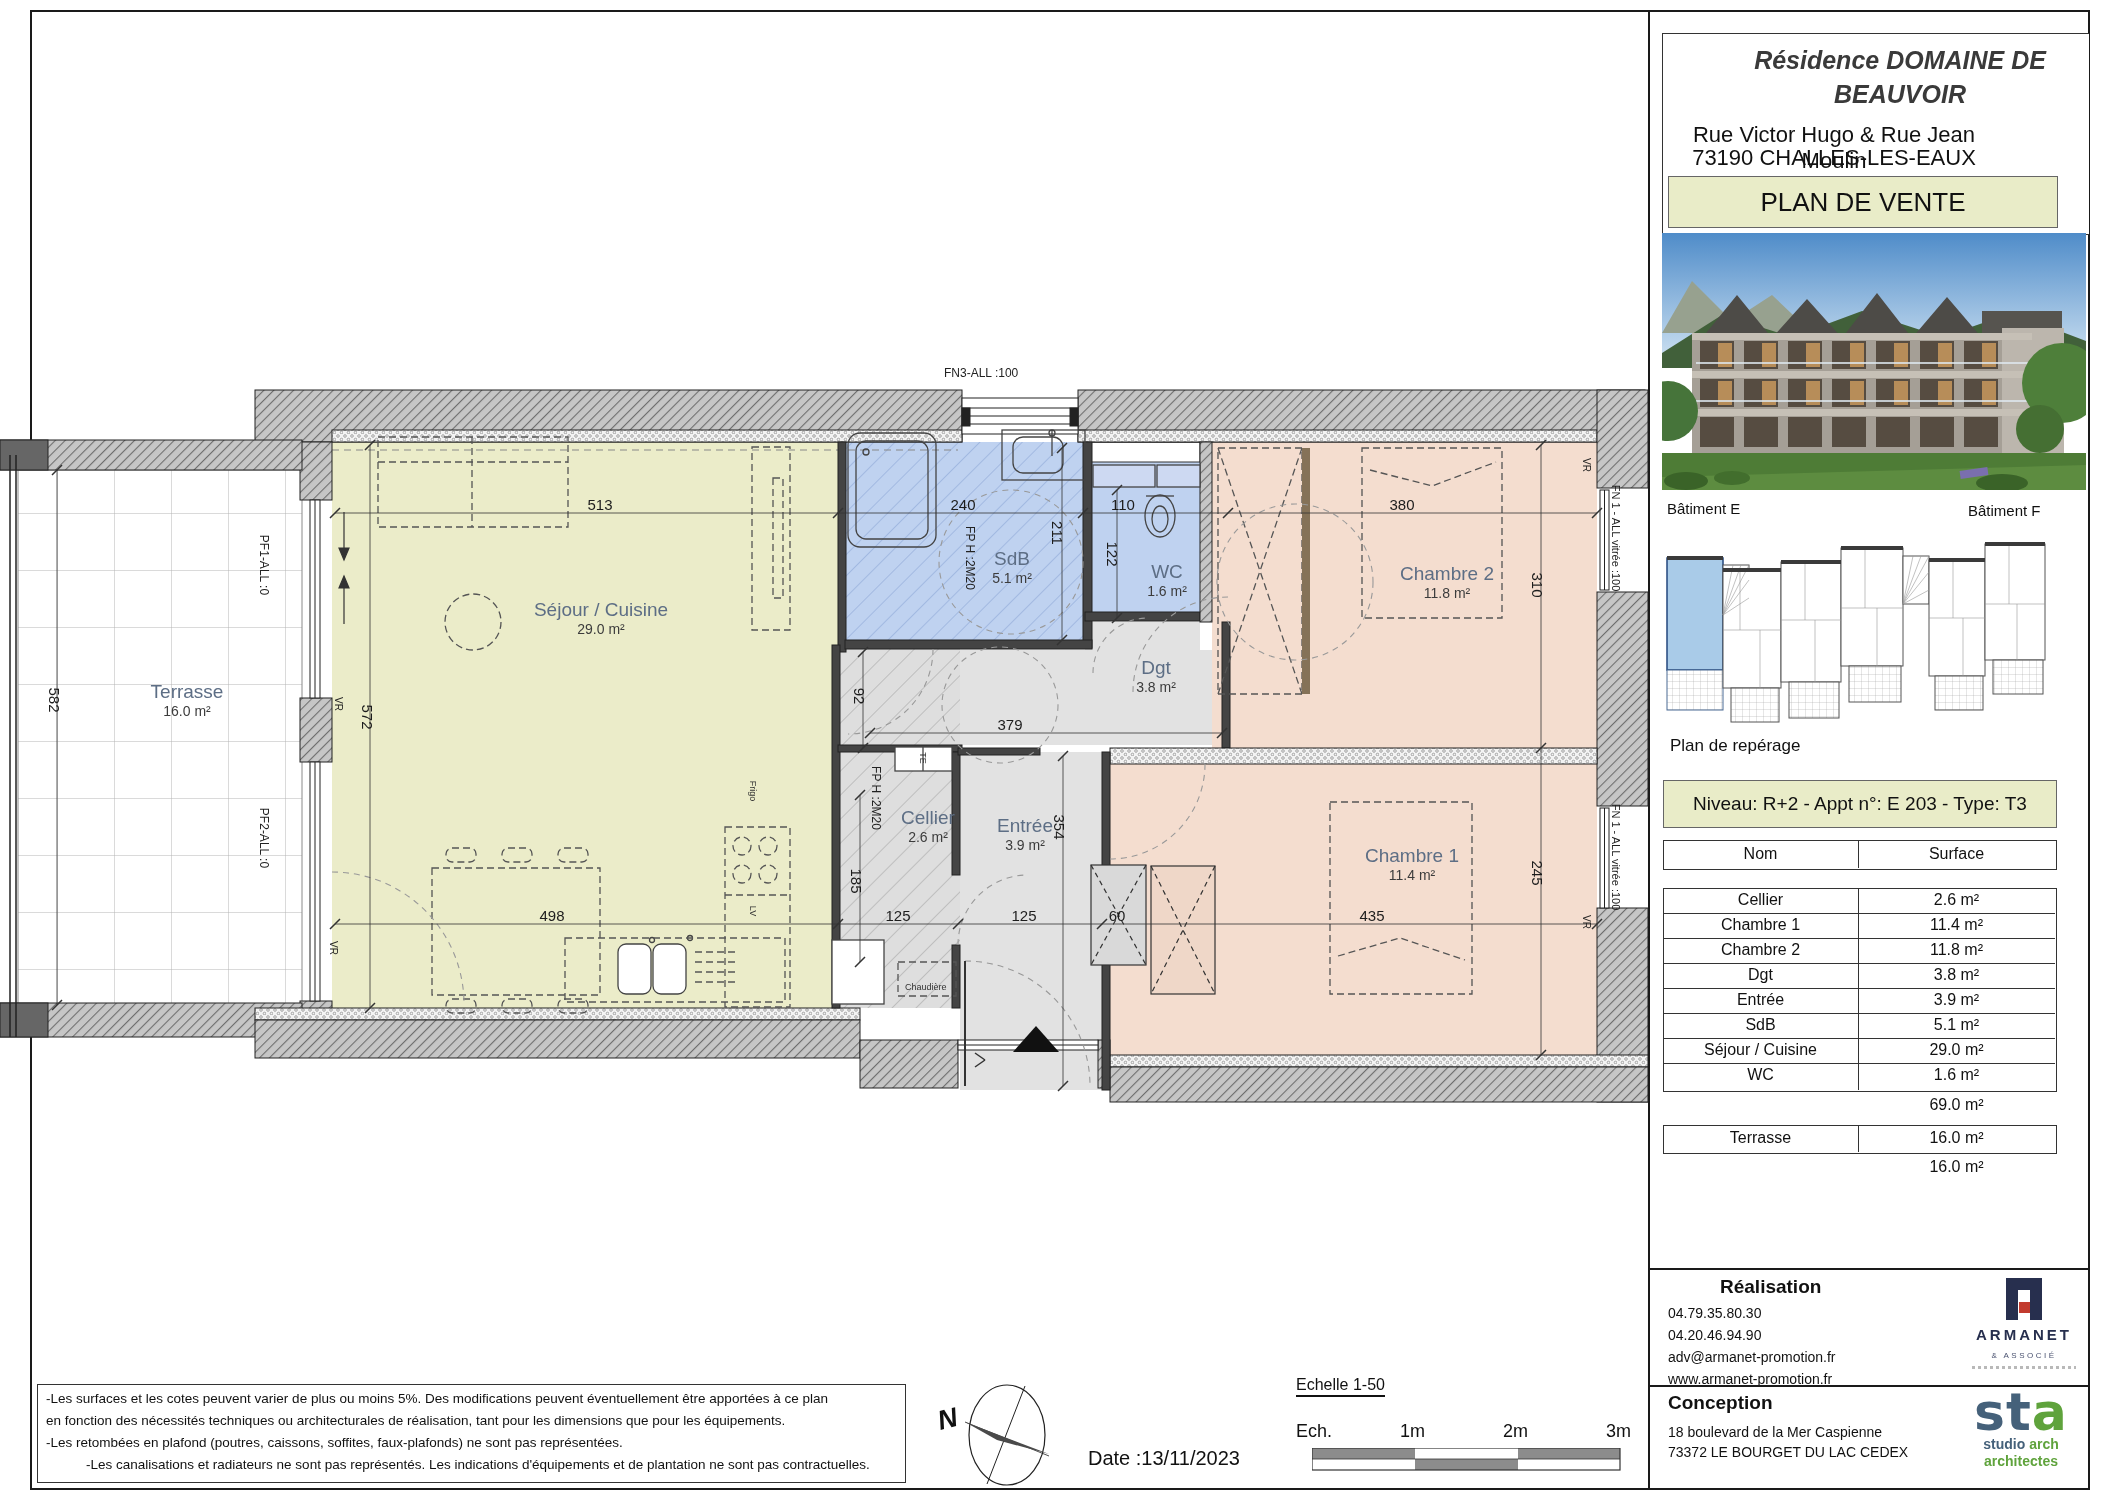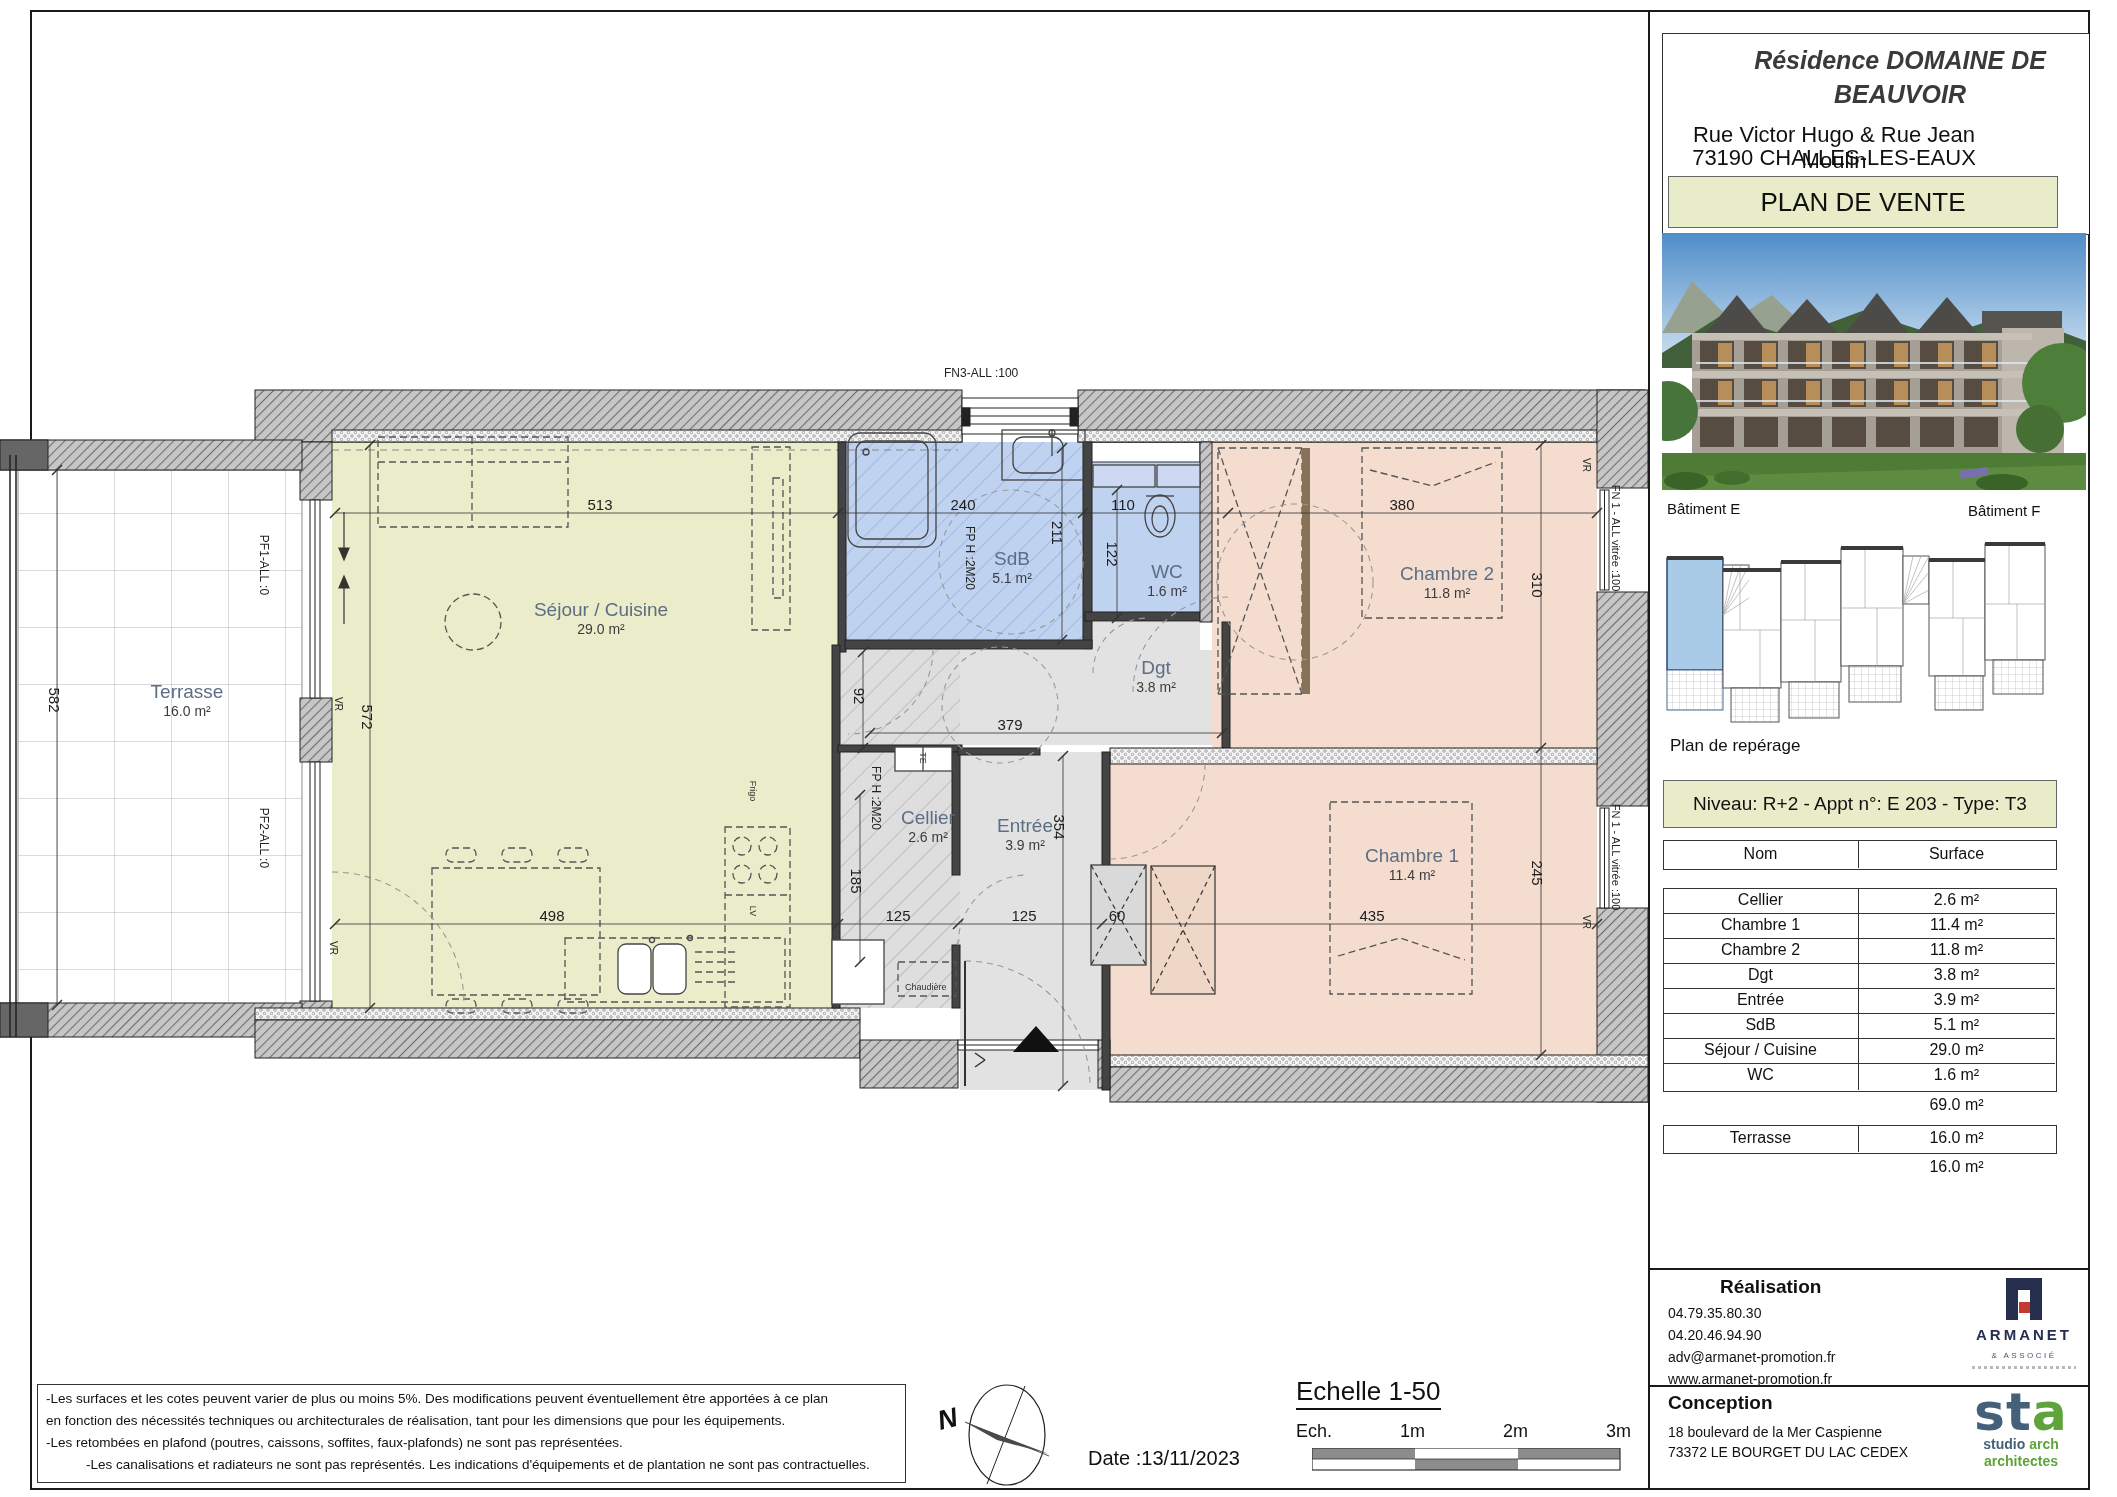--- a/index.html
+++ b/index.html
@@ -27,21 +27,21 @@
   .batiment{position:absolute;font-size:15px;color:#111;z-index:8;}
   
   .arm-name{font-size:15px;font-weight:bold;letter-spacing:3px;color:#272f4e;text-align:center;}
   .arm-sub{font-size:8px;letter-spacing:2.5px;color:#4a5270;text-align:center;margin-top:8px;}
   .arm-dots{height:3px;margin:6px 10px 0 10px;background:repeating-linear-gradient(90deg,#b9b9b9 0 3px,transparent 3px 6px);}
   
   .sta-mark{font-size:52px;font-weight:bold;line-height:48px;letter-spacing:1px;text-align:center;font-family:"DejaVu Sans",sans-serif;}
   .sta-slate{color:#45617a;}
   .sta-green{color:#5fa33c;}
   .sta-tag{font-size:14px;font-weight:bold;text-align:center;line-height:17px;}
-  .scale-title{position:absolute;font-size:26px;color:#111;border-bottom:2px solid #111;padding-bottom:1px;z-index:8;}
+  .scale-title{position:absolute;font-size:16px;color:#111;border-bottom:2px solid #111;padding-bottom:1px;z-index:8;}
   .scale-lab{position:absolute;font-size:18px;color:#111;z-index:8;}
   .north{position:absolute;font-size:27px;font-weight:bold;font-style:italic;color:#111;transform:rotate(-14deg);z-index:8;}
   .datetxt{position:absolute;font-size:20px;color:#111;z-index:8;}
 </style>
 </head>
 <body>
 
 <div id="page">
 
   <div class="abs frame" style="left:30px;top:10px;width:2056px;height:1476px;z-index:1;"></div>

